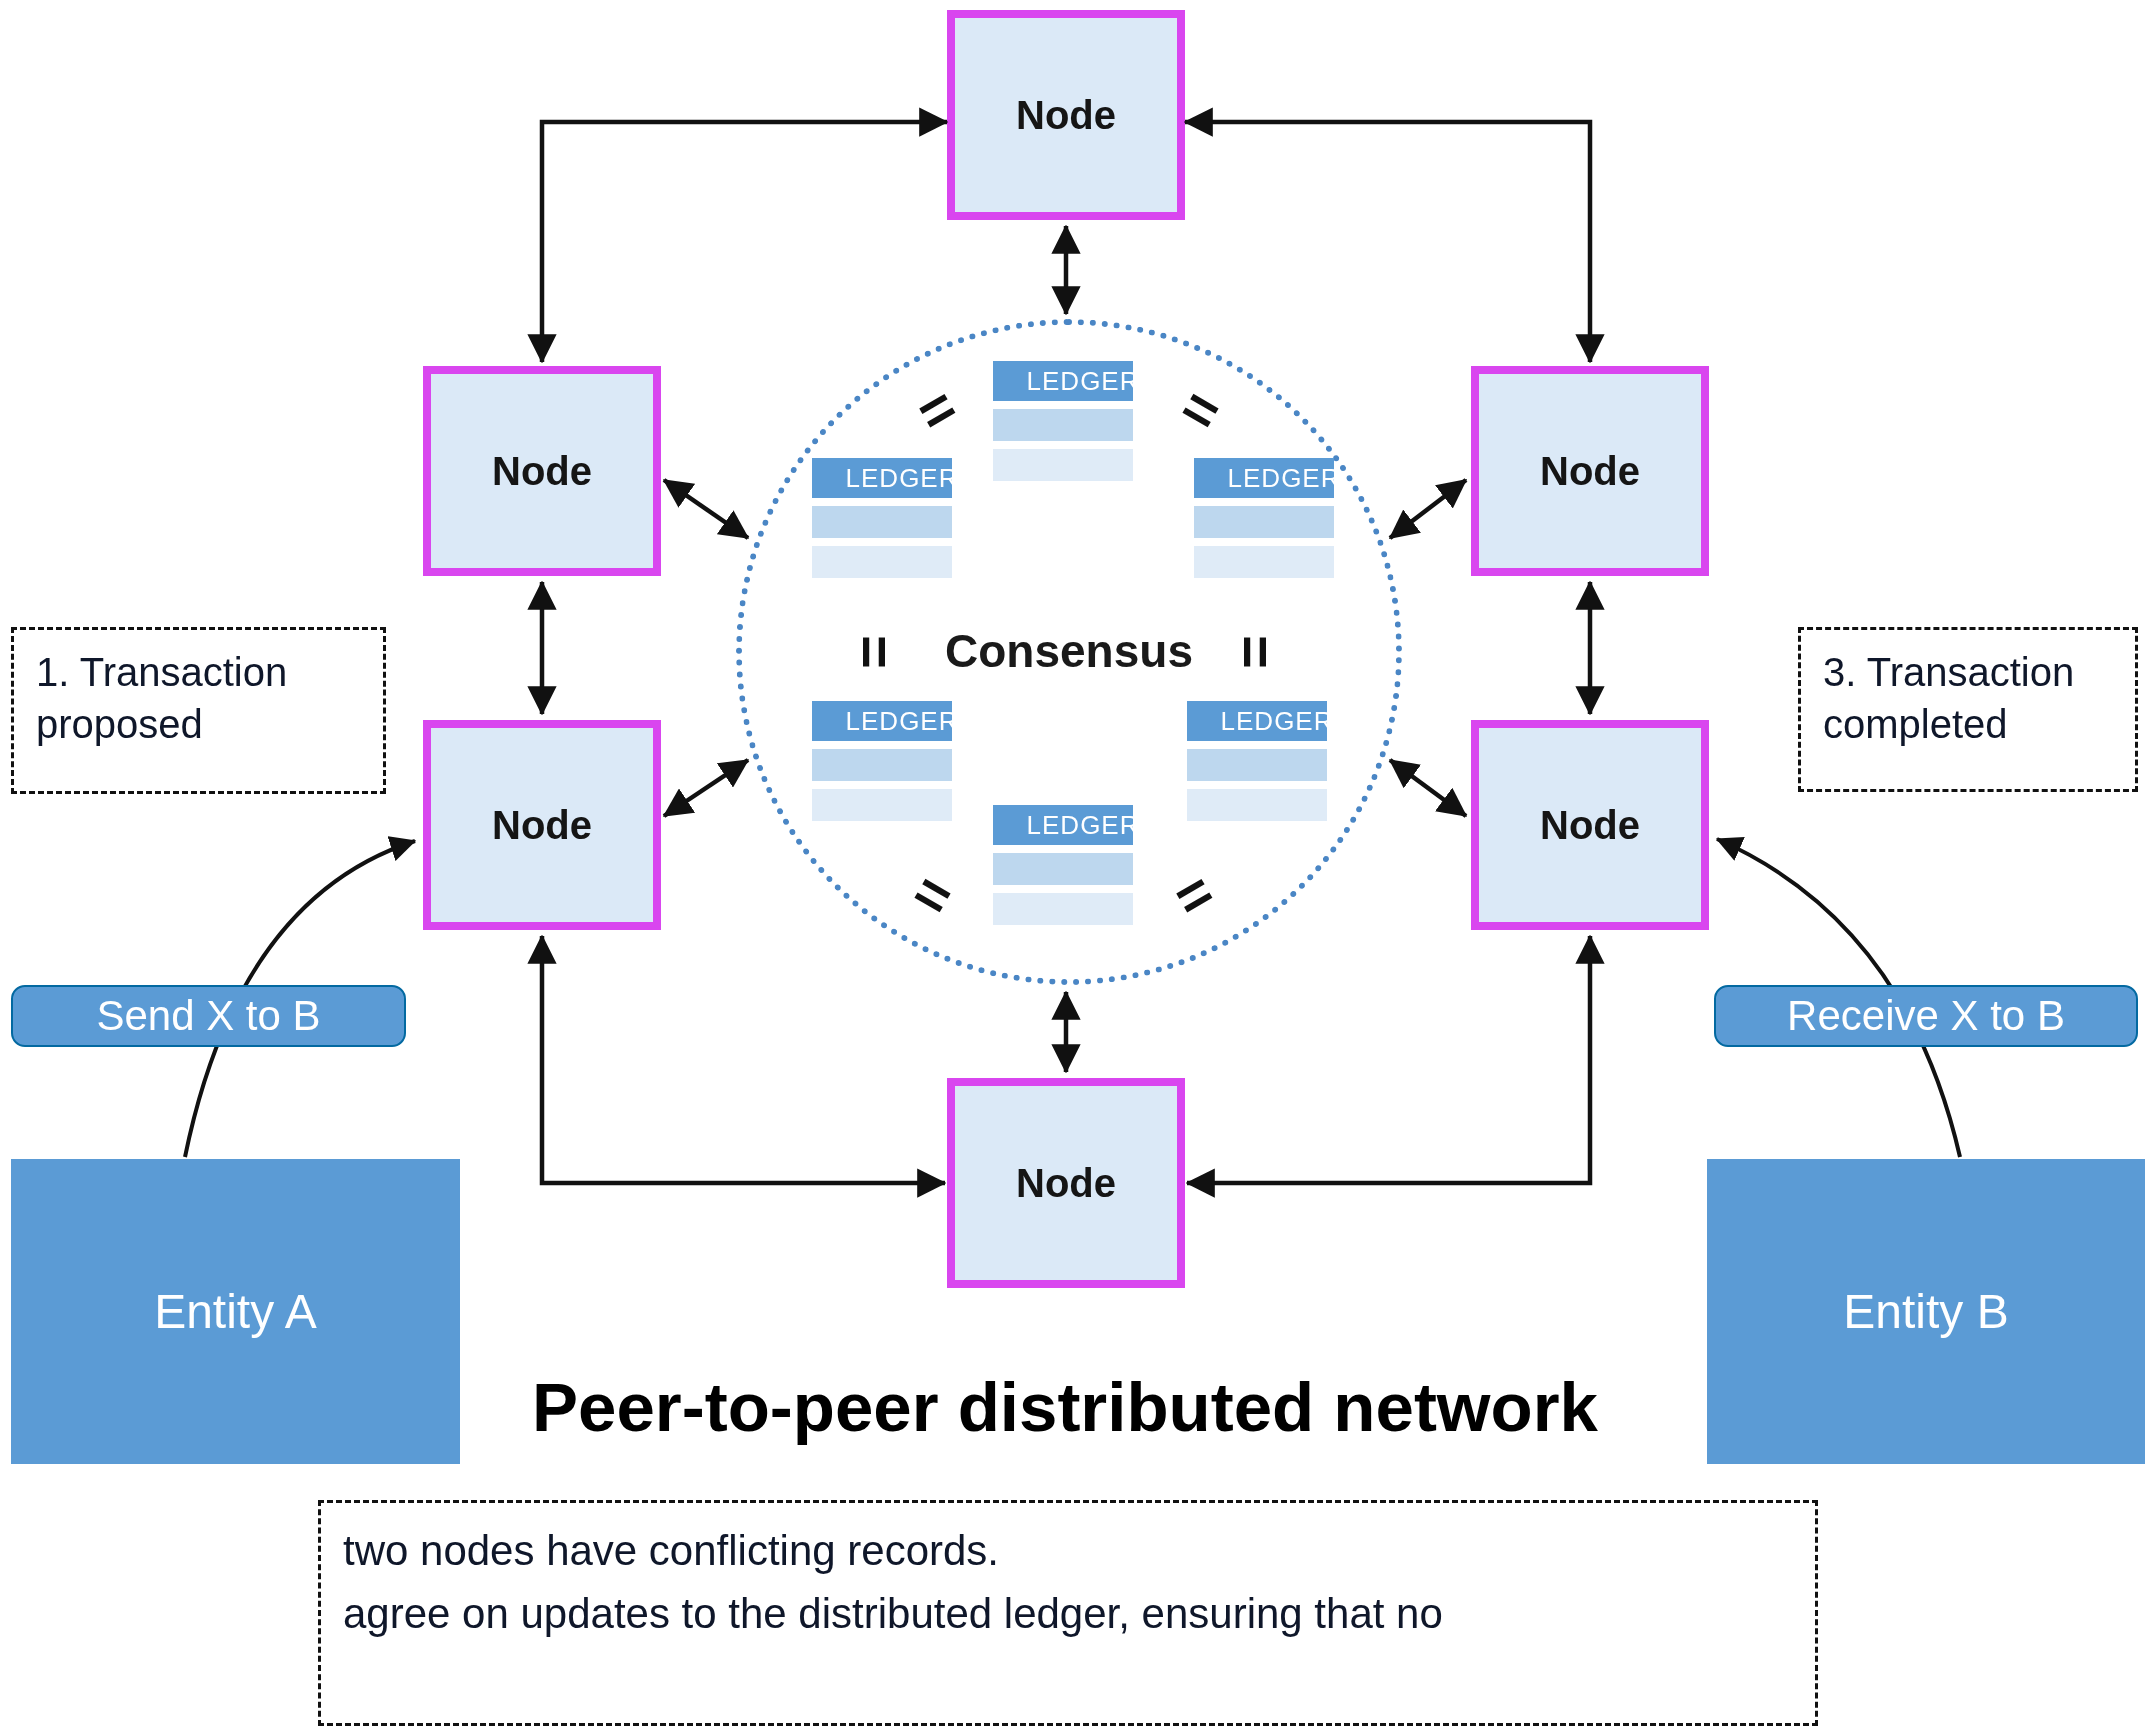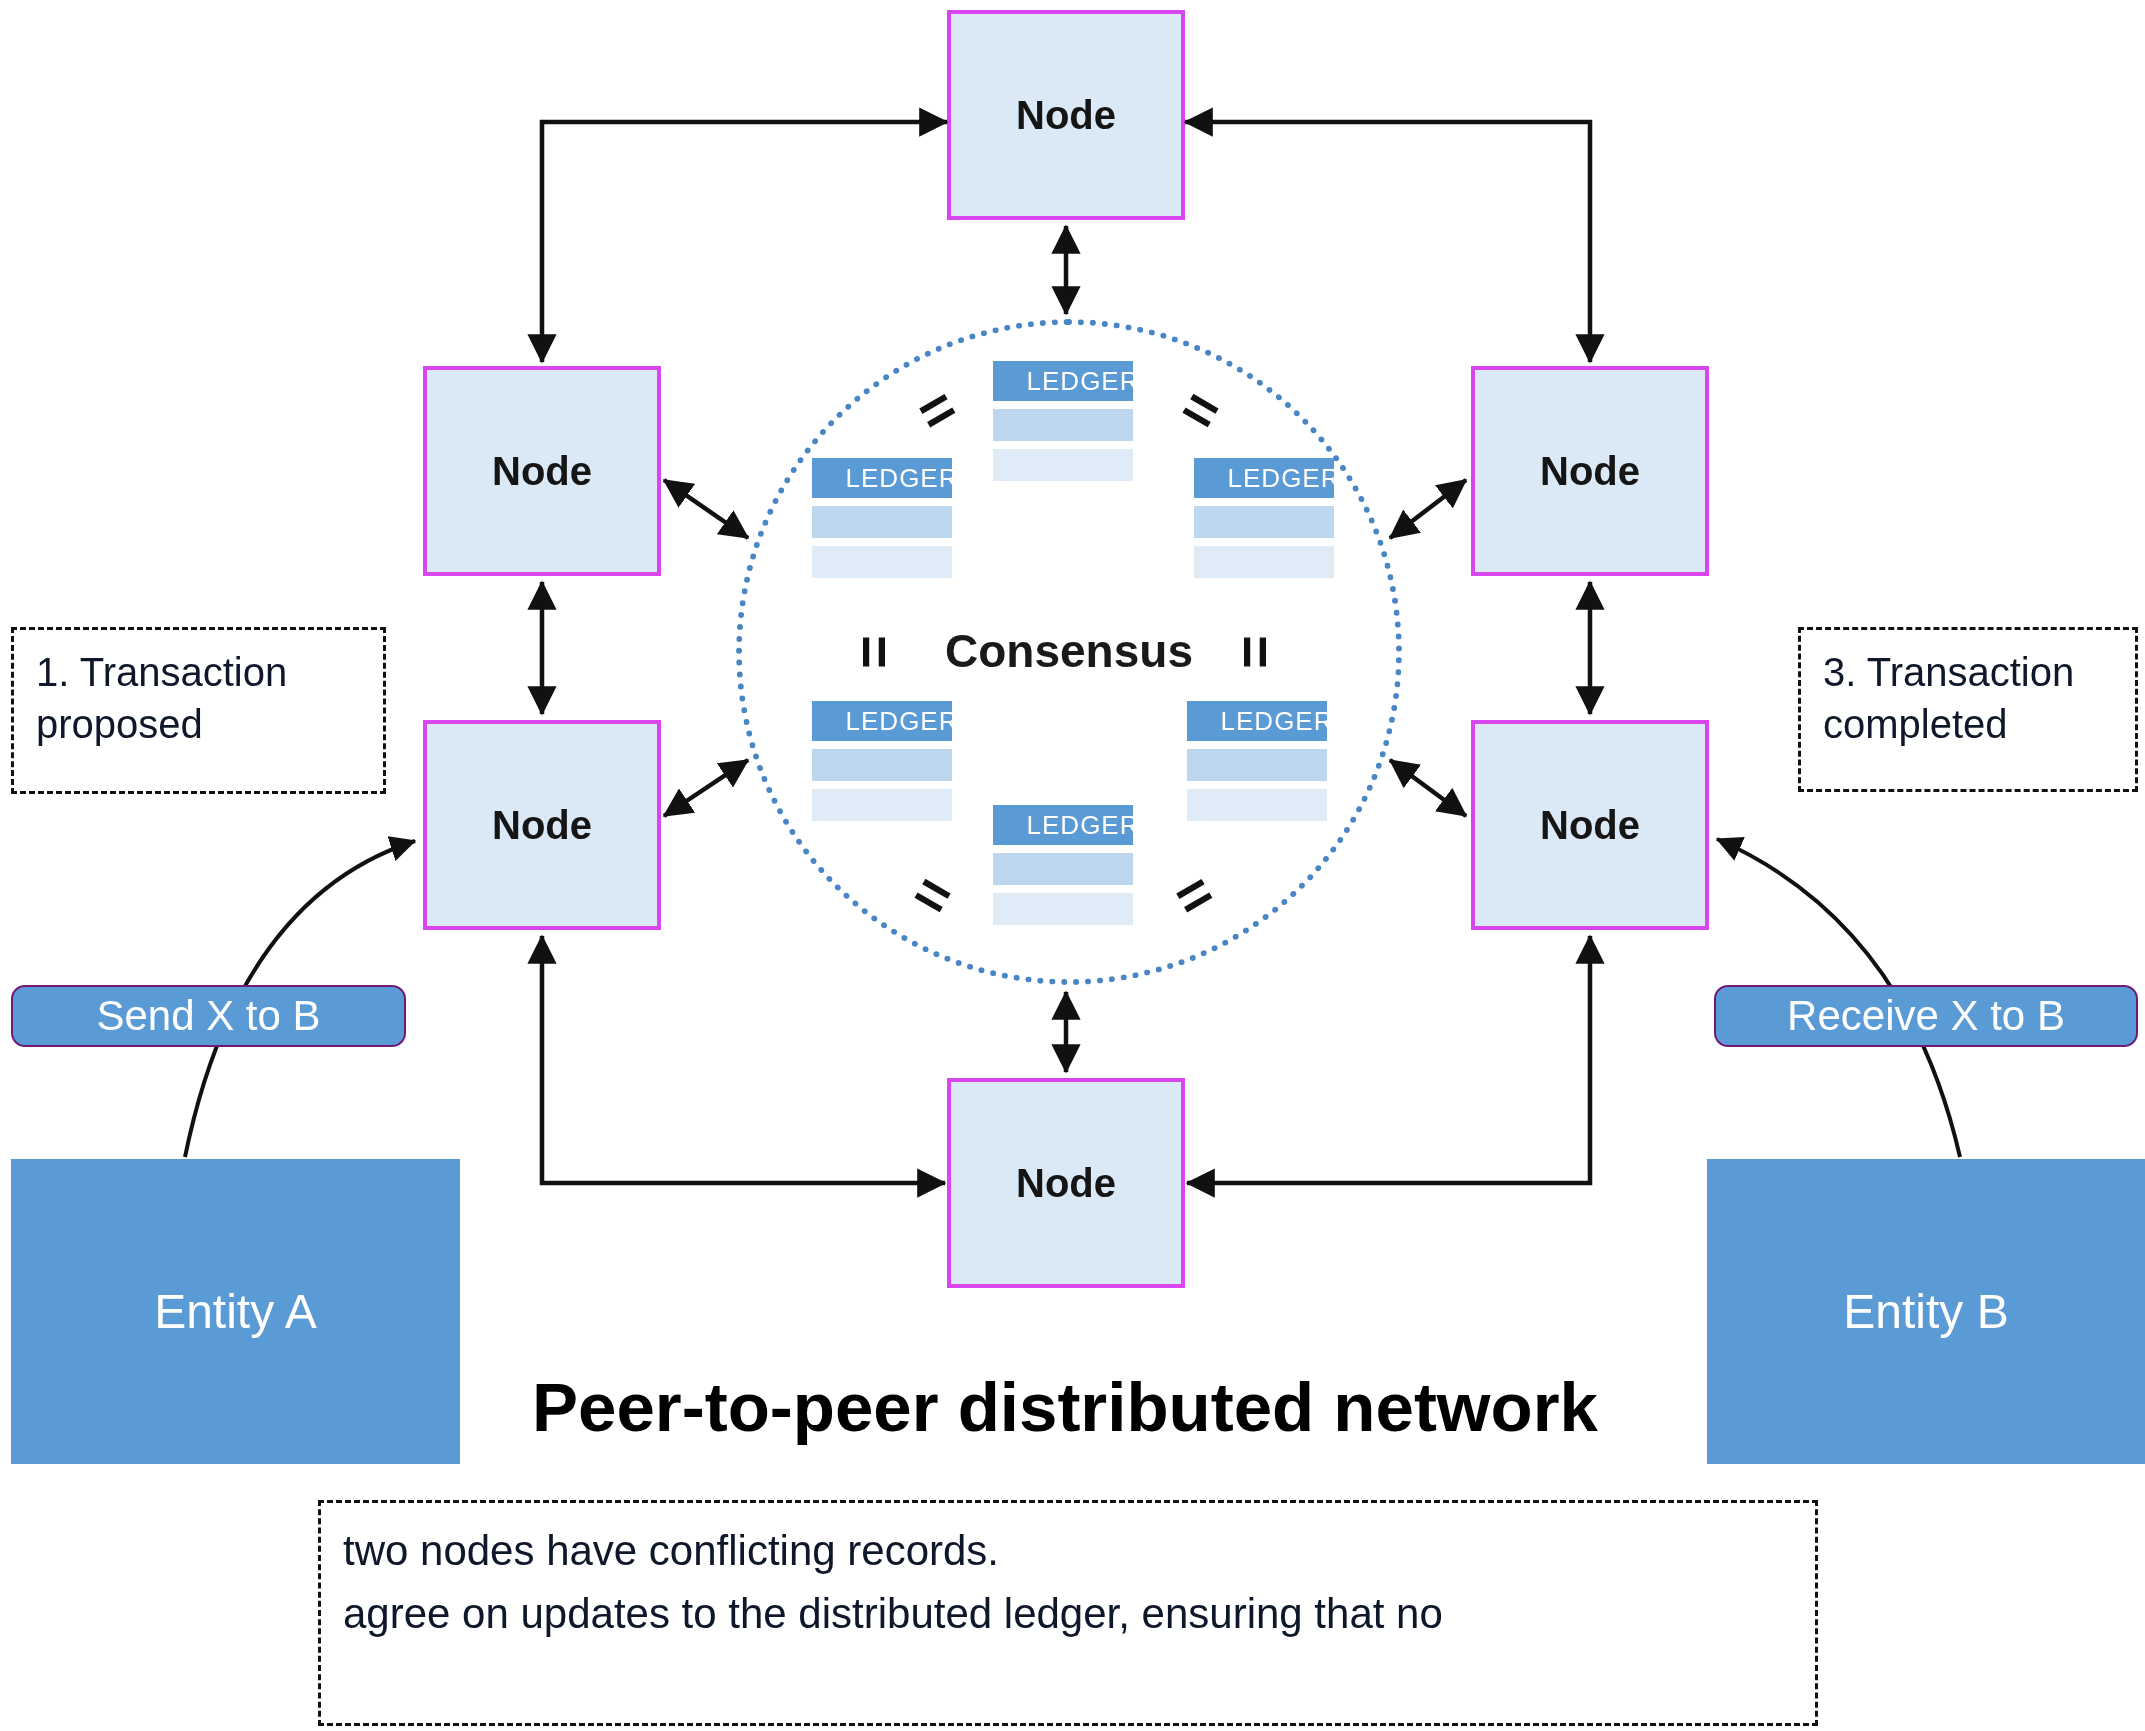--- a/index.html
+++ b/index.html
@@ -4,21 +4,21 @@
 <style>
   html,body { margin:0; padding:0; background:#ffffff; }
   .canvas {
     position:relative; width:2145px; height:1731px; background:#ffffff;
     font-family:"Liberation Sans", sans-serif; overflow:hidden;
   }
   .arrows { position:absolute; left:0; top:0; z-index:5; pointer-events:none; }
 
   .node {
     position:absolute; width:238px; height:210px; box-sizing:border-box;
-    background:#dbe9f7; border:4px solid #d946ef; z-index:4;
+    background:#dbe9f7; border:8px solid #d946ef; z-index:4;
     display:flex; align-items:center; justify-content:center;
     font-size:40px; font-weight:700; color:#151515;
   }
   .node-top { left:947px; top:10px; }
   .node-ul  { left:423px; top:366px; }
   .node-ur  { left:1471px; top:366px; }
   .node-ml  { left:423px; top:720px; }
   .node-mr  { left:1471px; top:720px; }
   .node-bot { left:947px; top:1078px; }
 
@@ -48,21 +48,21 @@
 
   .dashed-box {
     position:absolute; box-sizing:border-box; background:#ffffff;
     border:3px dashed #111; color:#0f172a; z-index:6;
     padding:16px 22px; font-size:40px; line-height:1.3;
   }
   .step2 { font-size:42px; line-height:1.5; }
 
   .pill {
     position:absolute; box-sizing:border-box; z-index:7;
-    background:#5b9bd5; border:2px solid #701a75; border-radius:14px;
+    background:#5b9bd5; border:2px solid #0369a1; border-radius:14px;
     color:#ffffff; font-size:42px;
     display:flex; align-items:center; justify-content:center;
   }
 
   .entity {
     position:absolute; width:449px; height:305px; z-index:4;
     background:#5b9bd5; color:#ffffff; font-size:48px;
     display:flex; align-items:center; justify-content:center;
   }
 

